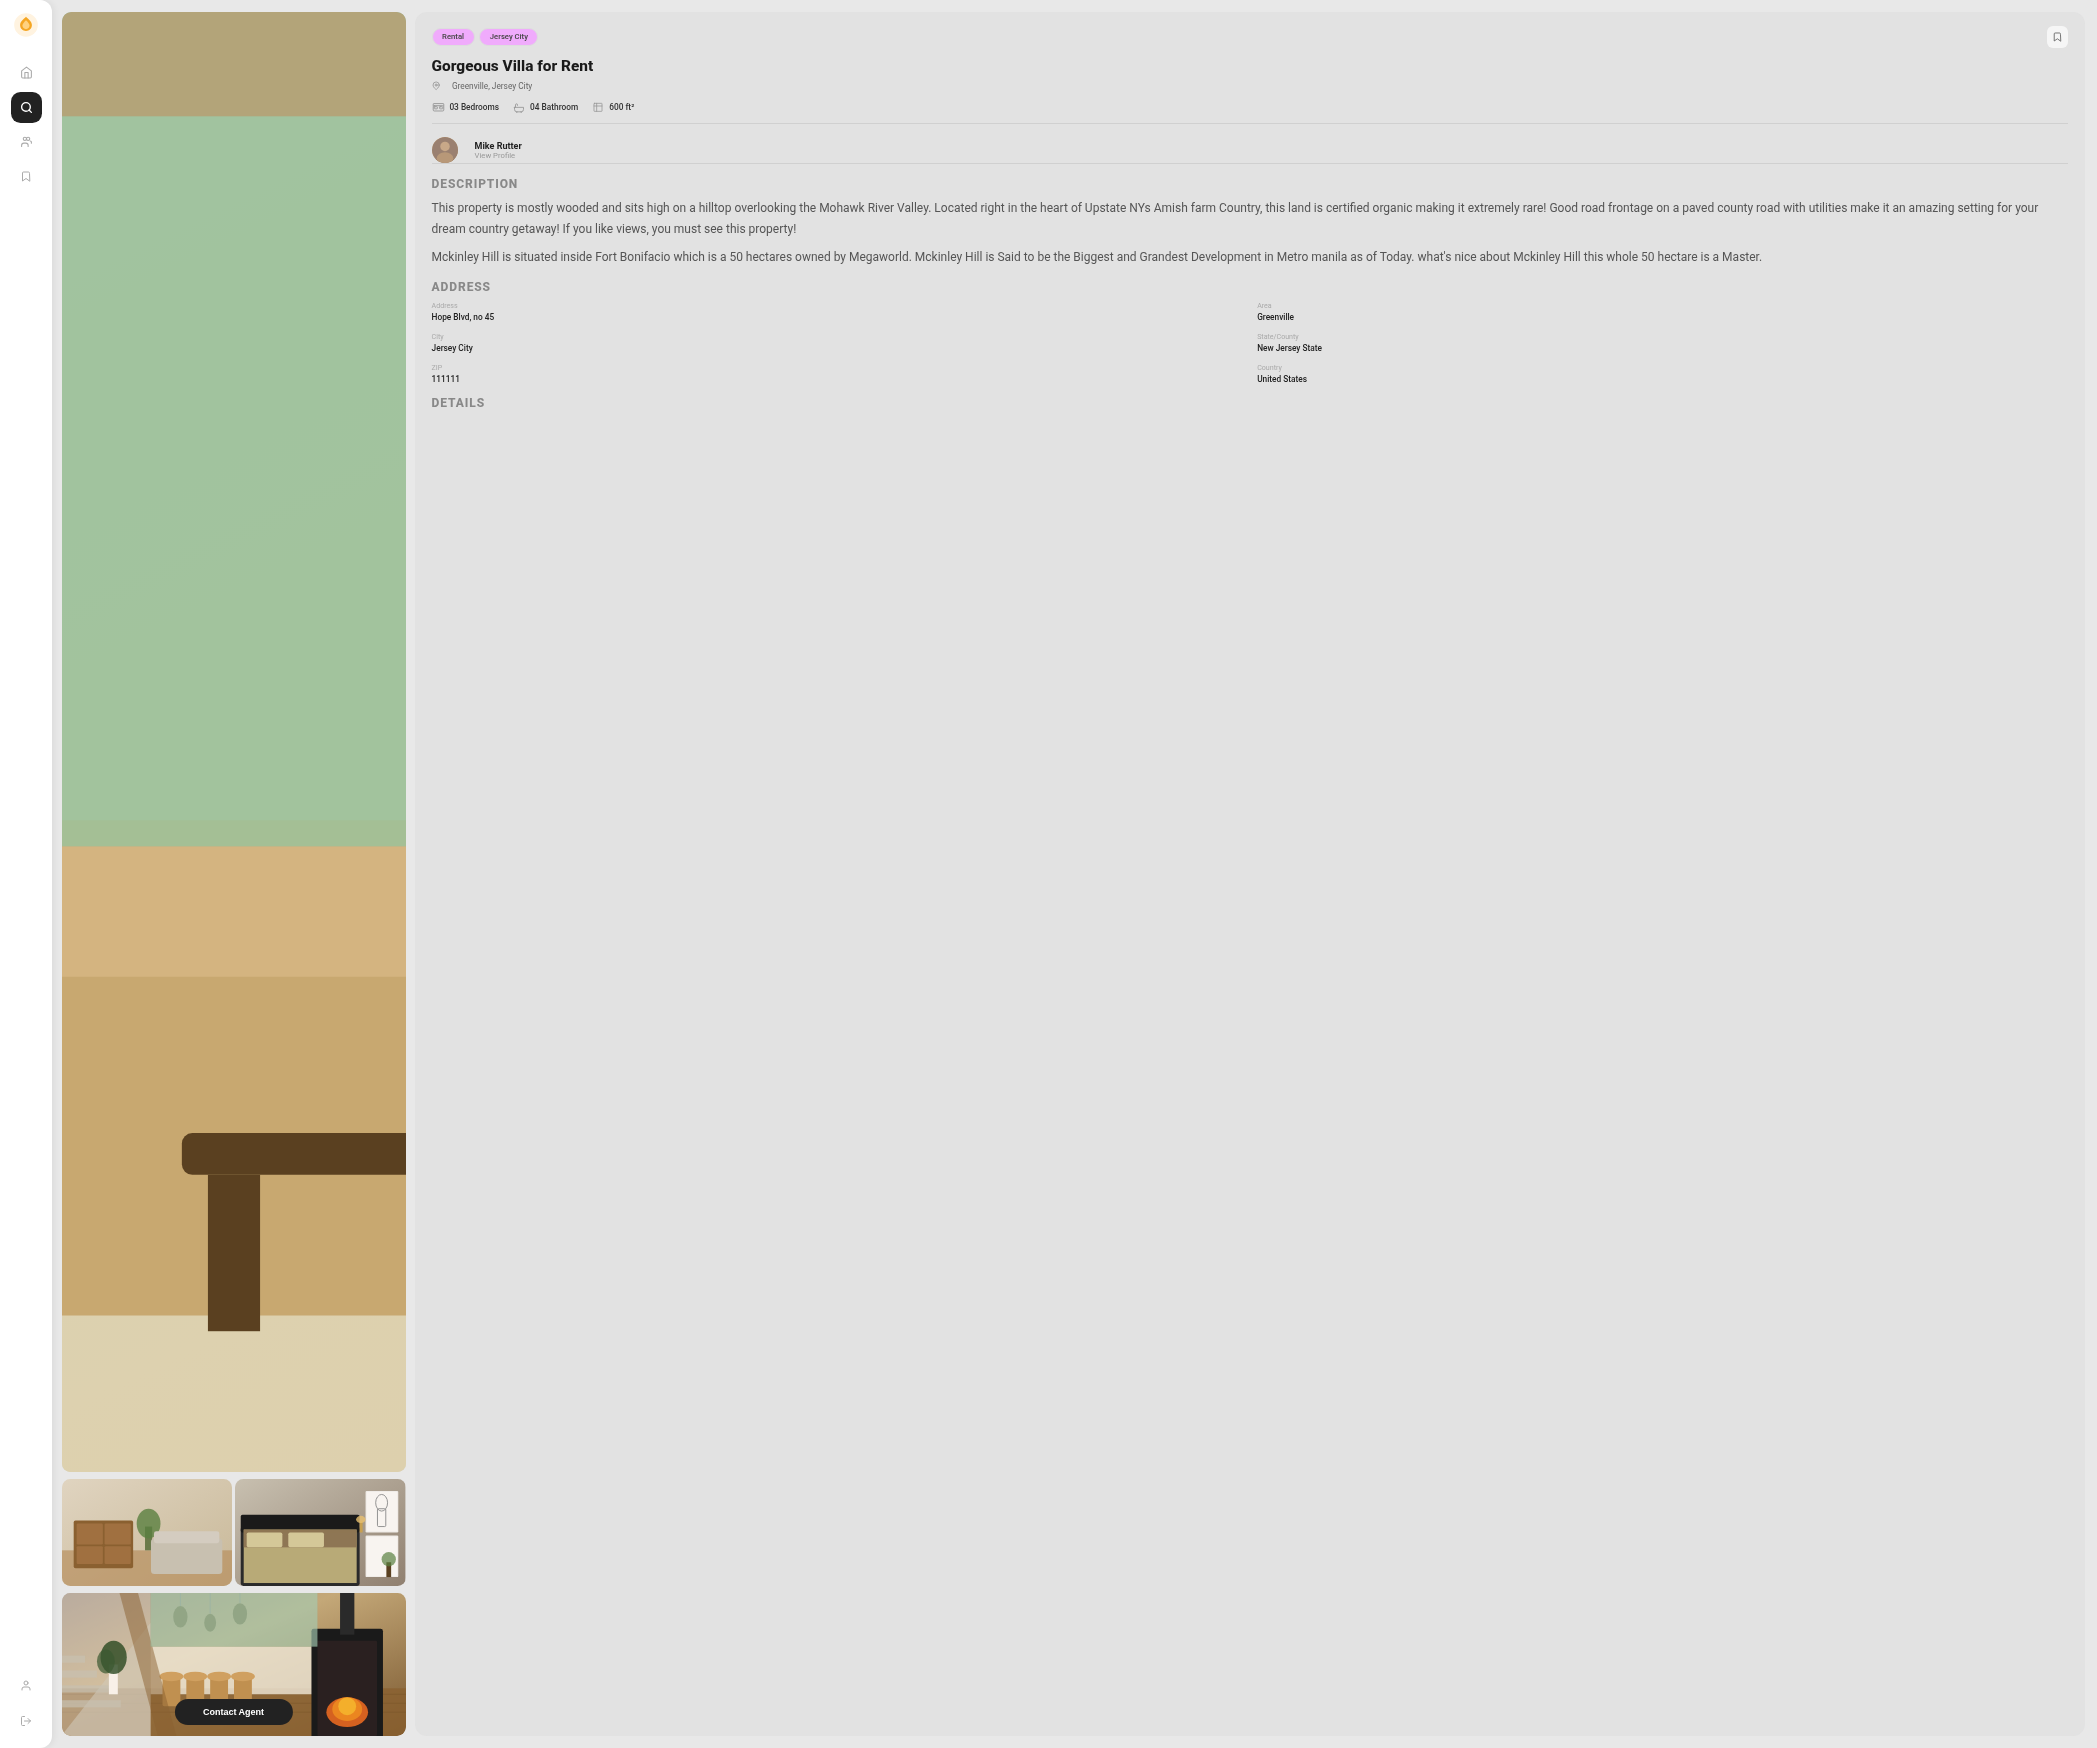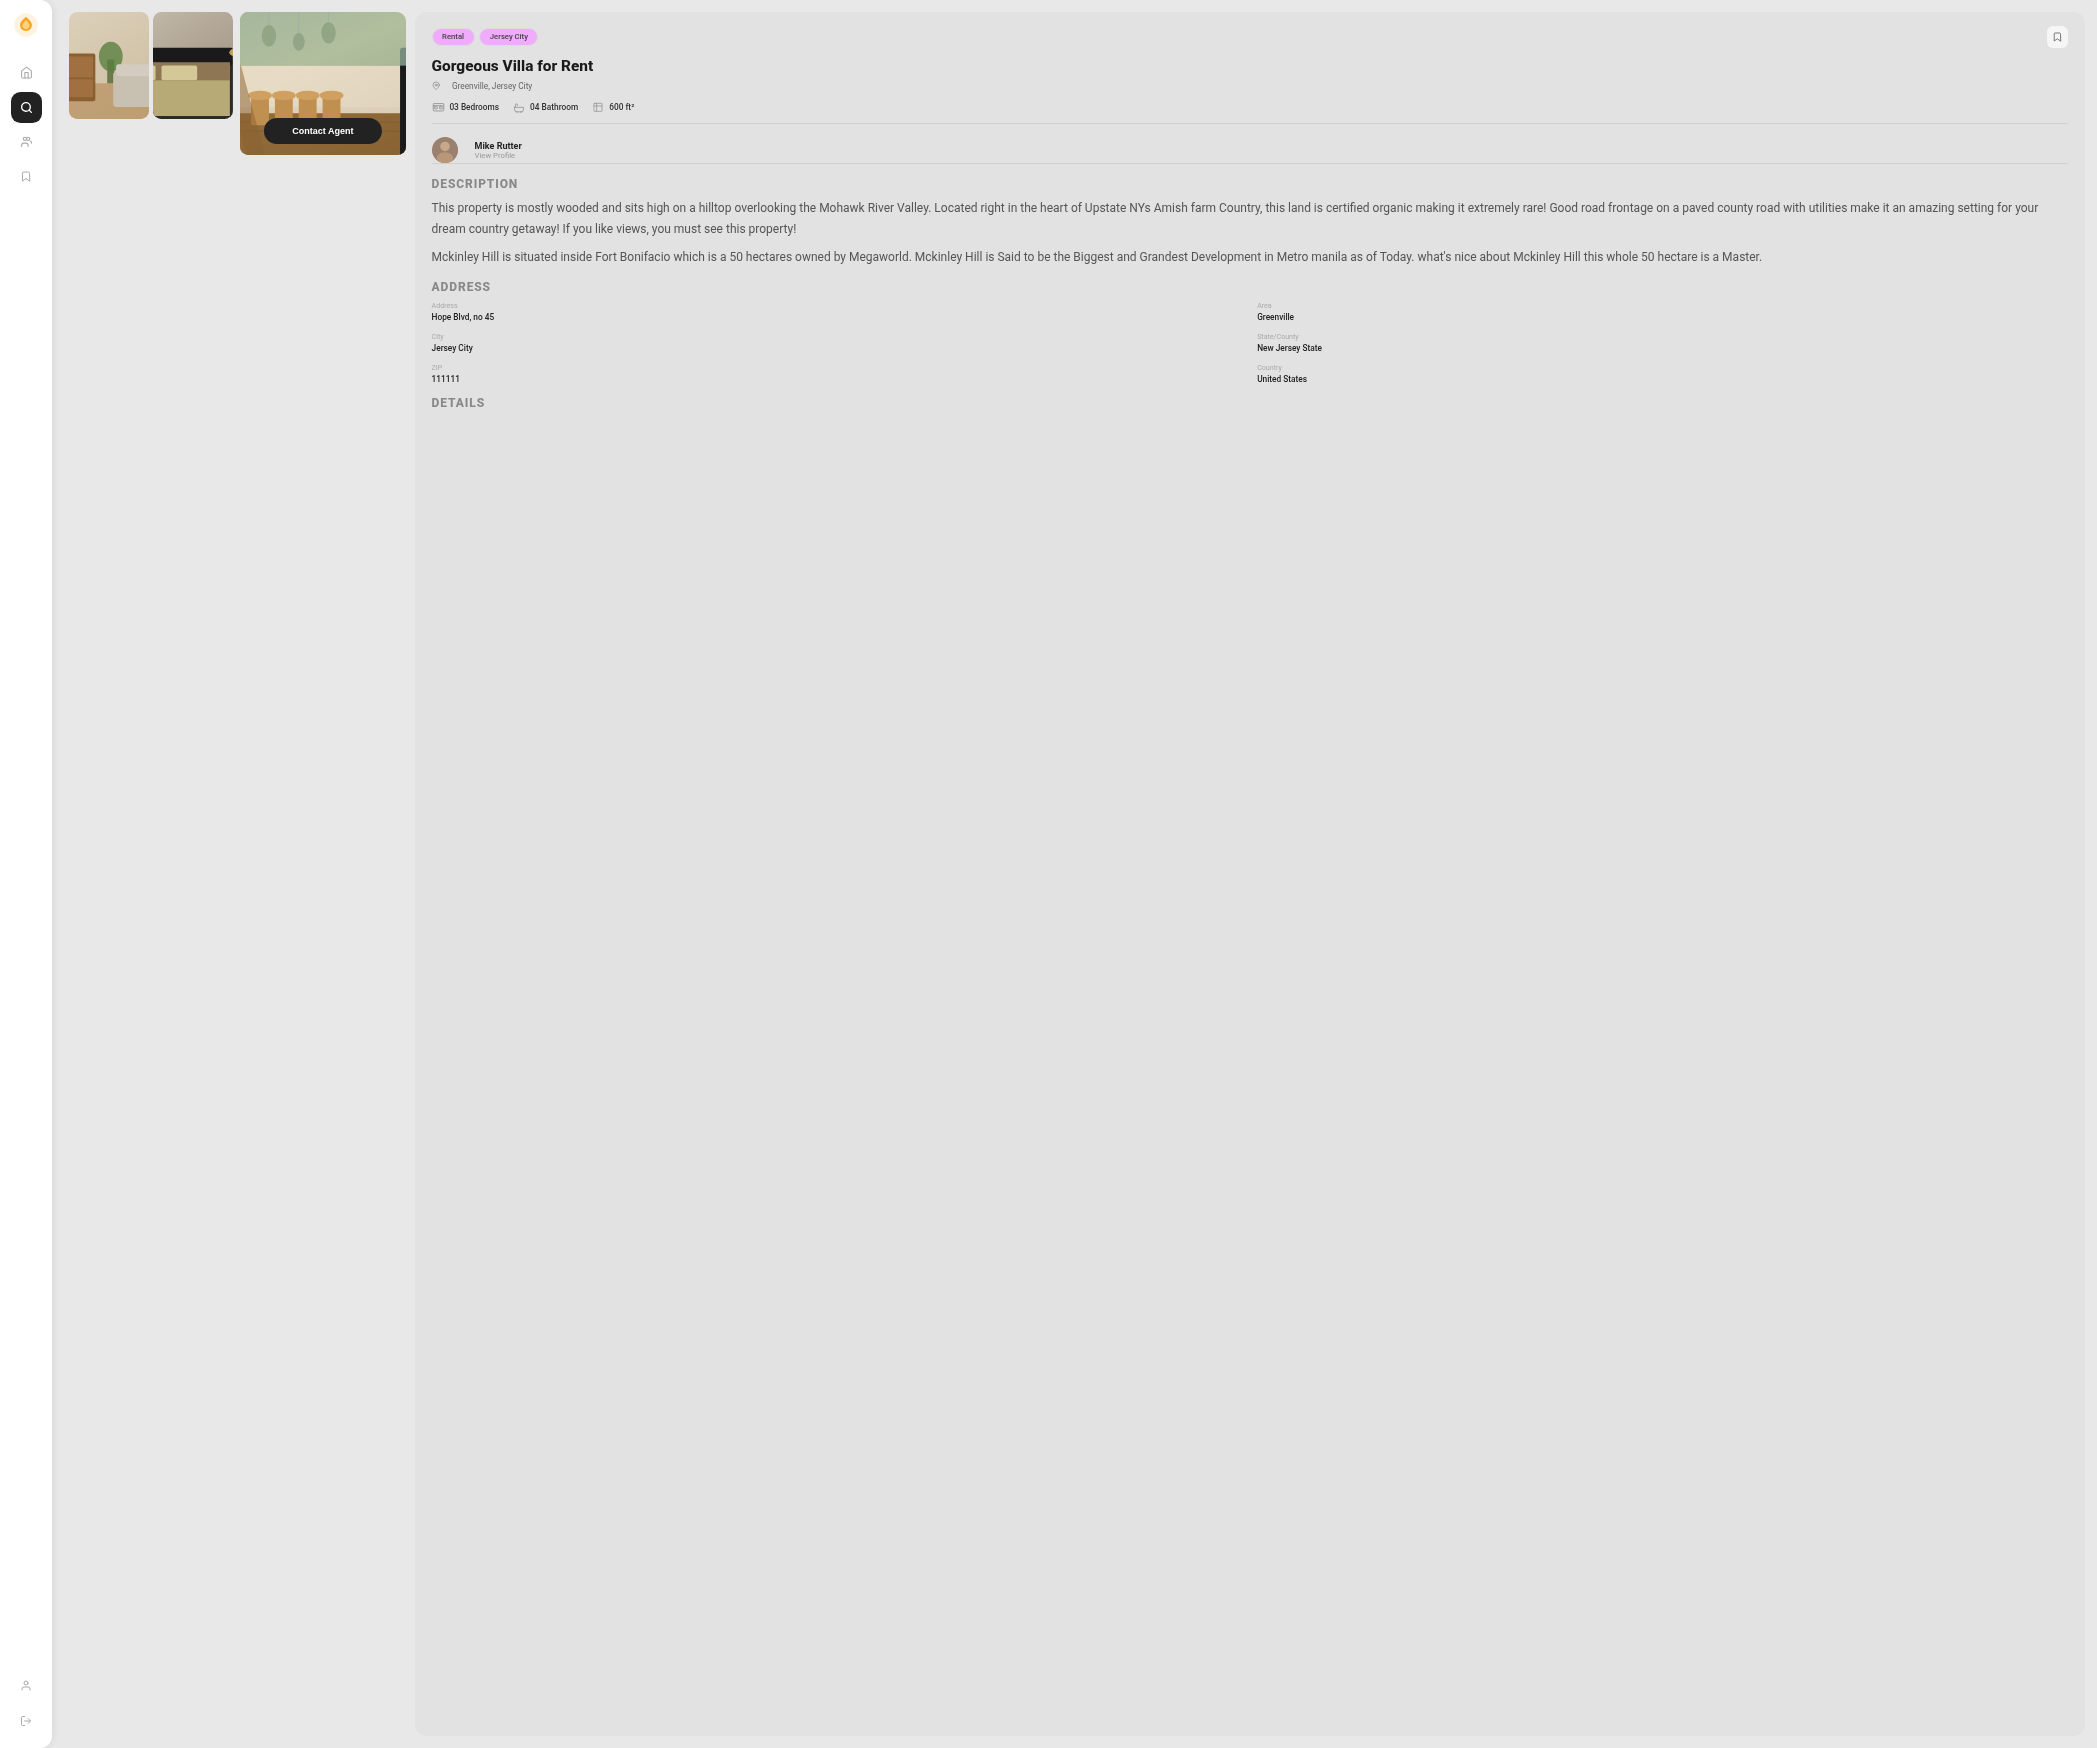--- a/index.html
+++ b/index.html
@@ -74,21 +74,21 @@
       gap: 0;
       padding: 12px 12px 12px 9.5px;
       overflow: hidden;
     }
 
     
     .gallery {
       width: 344px;
       flex-shrink: 0;
       display: flex;
-      flex-direction: row;
+      flex-direction: column;
       gap: 7px;
       border-radius: 9.5px;
       overflow: hidden;
     }
 
     .gallery-top {
       flex: 1.2;
       border-radius: 8.3px;
       overflow: hidden;
       min-height: 166px;

